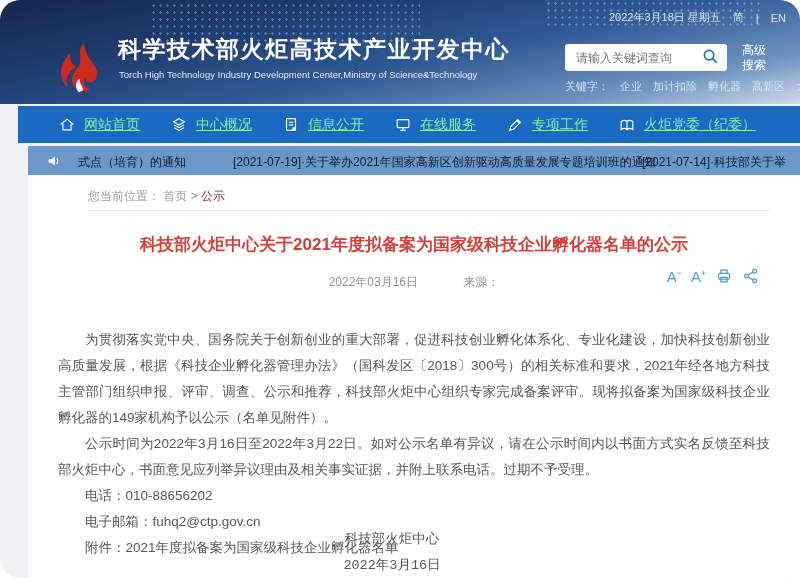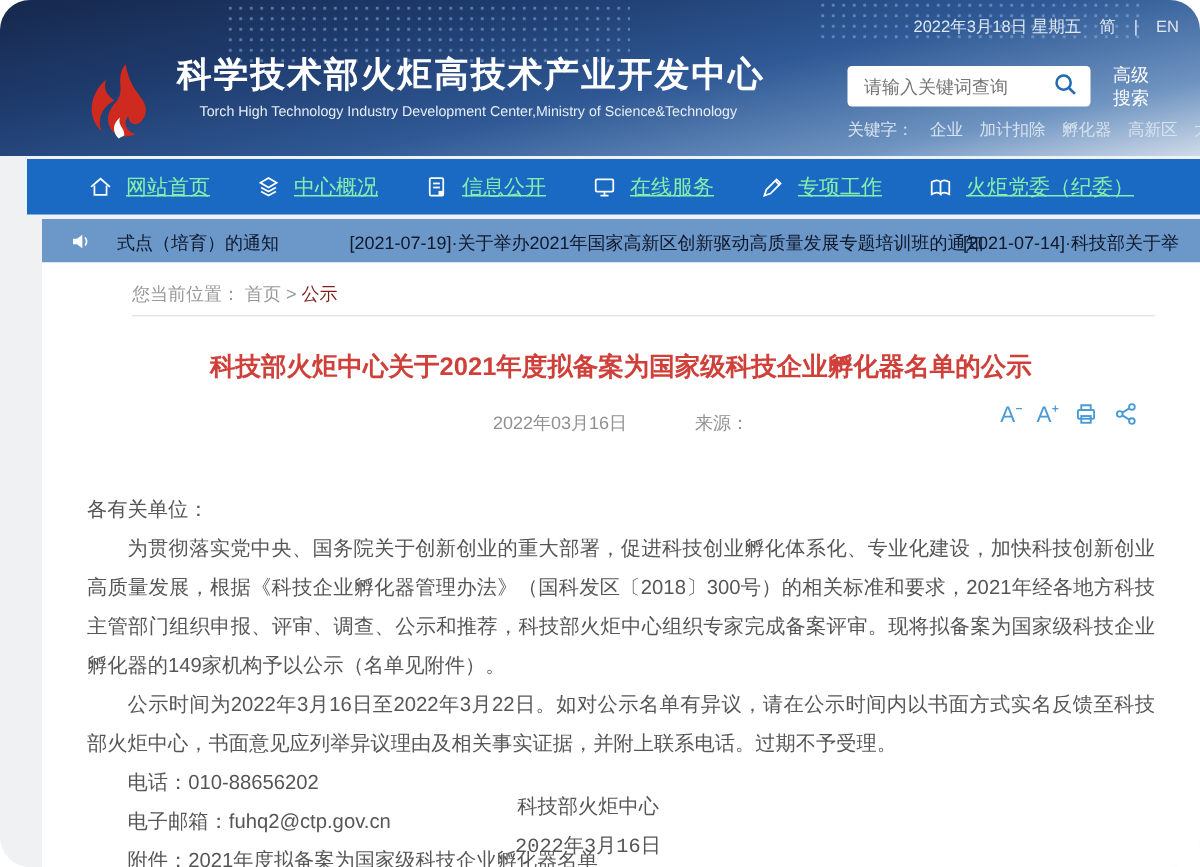--- a/index.html
+++ b/index.html
@@ -11,21 +11,21 @@
     background:linear-gradient(168deg,#16284c 0%,#1f3c6e 28%,#2f5995 55%,#6f94c1 82%,#cfdbe9 100%);}
   .dots{position:absolute;background-image:radial-gradient(rgba(140,185,230,.5) 1px,transparent 1.2px);
     background-size:7px 7px;pointer-events:none;}
   .dots1{left:150px;top:2px;width:270px;height:42px;}
   .dots2{left:545px;top:0;width:215px;height:30px;}
   .topbar{position:absolute;top:10px;right:14px;display:flex;gap:12px;color:#dfe8f3;font-size:11px;align-items:center;}
   .topbar .lang{cursor:pointer;}
   .logo{position:absolute;left:52px;top:40px;width:56px;height:56px;}
   .site-title{position:absolute;left:118px;top:34px;font-size:23px;font-weight:bold;color:#fff;
     letter-spacing:1.5px;white-space:nowrap;}
-  .site-sub{position:absolute;left:119px;top:69px;font-size:9.5px;color:#e6edf6;white-space:nowrap;margin-left:14px;}
+  .site-sub{position:absolute;left:119px;top:69px;font-size:9.5px;color:#e6edf6;white-space:nowrap;}
   .search{position:absolute;left:565px;top:44px;width:162px;height:27px;background:#fff;border-radius:3px;
     display:flex;align-items:center;padding:0 6px 0 9px;box-sizing:border-box;}
   .search input{border:none;outline:none;flex:1;font-size:12px;color:#c2410c;background:transparent;min-width:0;}
   .search-btn{width:22px;height:22px;display:flex;align-items:center;justify-content:center;
     background:none;border:none;padding:0;cursor:pointer;}
   .adv{position:absolute;left:740px;top:43px;width:28px;font-size:12px;line-height:15px;color:#fff;
     text-align:center;cursor:pointer;}
   .keywords{position:absolute;left:565px;top:79px;display:flex;gap:11px;font-size:11px;color:#d8e3f0;white-space:nowrap;}
   .keywords .kw{cursor:pointer;}
 
@@ -220,21 +220,20 @@
           <circle cx="5" cy="10" r="2.1"></circle>
             <circle cx="14" cy="4.8" r="2.1"></circle>
             <circle cx="14" cy="15.2" r="2.1"></circle>
           <line x1="6.9" y1="9" x2="12.1" y2="5.8"></line>
             <line x1="6.9" y1="11" x2="12.1" y2="14.2"></line>
         </svg>
         </span>
     </div>
 
     <div class="body">
-      <div>各有关单位：</div>
       <div class="indent">为贯彻落实党中央、国务院关于创新创业的重大部署，促进科技创业孵化体系化、专业化建设，加快科技创新创业高质量发展，根据《科技企业孵化器管理办法》（国科发区〔2018〕300号）的相关标准和要求，2021年经各地方科技主管部门组织申报、评审、调查、公示和推荐，科技部火炬中心组织专家完成备案评审。现将拟备案为国家级科技企业孵化器的149家机构予以公示（名单见附件）。</div>
       <div class="indent">公示时间为2022年3月16日至2022年3月22日。如对公示名单有异议，请在公示时间内以书面方式实名反馈至科技部火炬中心，书面意见应列举异议理由及相关事实证据，并附上联系电话。过期不予受理。</div>
       <div class="indent">电话：010-88656202</div>
       <div class="indent">电子邮箱：fuhq2@ctp.gov.cn</div>
       <div class="indent">附件：2021年度拟备案为国家级科技企业孵化器名单</div>
     </div>
 
     <div class="signature">
       <div>科技部火炬中心</div>
       <div>2022年3月16日</div>

